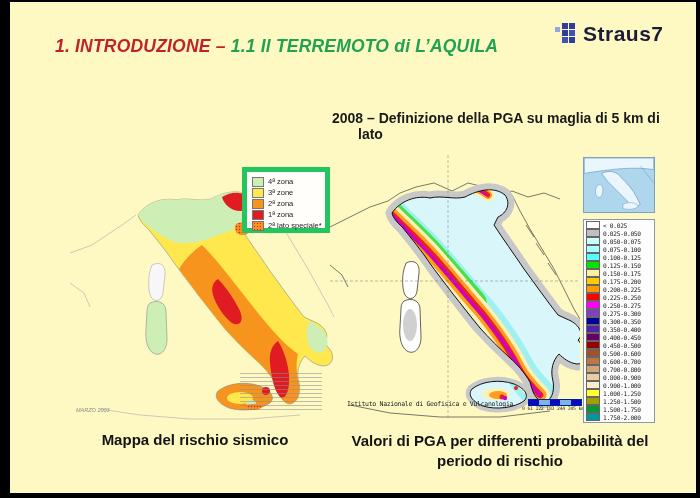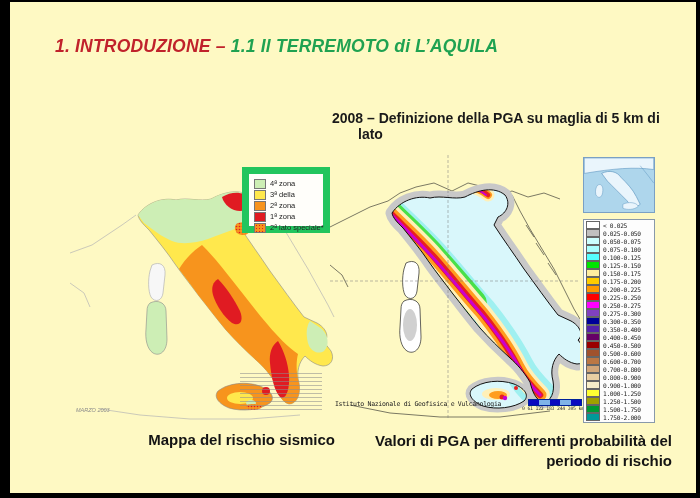--- a/index.html
+++ b/index.html
@@ -26,43 +26,43 @@
   .s7-text{font-size:21px;color:#1c1c3a;font-weight:600;letter-spacing:.5px;}
   .saie{position:absolute;left:588px;top:55px;width:56px;text-align:center;}
   .saie-text{
     font-size:11px;font-weight:bold;color:#e8262d;letter-spacing:3px;
     border-bottom:3px solid #c41e26;display:inline-block;padding-bottom:1px;line-height:1;
   }
   
   .heading{font-size:14px;font-weight:bold;color:#1a1a1a;position:absolute;}
   .heading-left{left:50px;top:112px;width:270px;text-align:center;}
   .heading-right{left:322px;top:108px;width:330px;text-align:left;padding-left:26px;text-indent:-26px;box-sizing:border-box;}
-  .caption{font-size:15px;font-weight:bold;color:#141414;position:absolute;text-align:right;}
+  .caption{font-size:15px;font-weight:bold;color:#141414;position:absolute;text-align:center;}
   .caption-left{left:45px;top:429px;width:280px;}
   .caption-right{left:318px;top:429px;width:344px;line-height:1.35;}
   
   .left-map{position:absolute;left:60px;top:151px;width:265px;height:274px;}
   .left-map svg{display:block;}
   .zone-legend{
     position:absolute;left:172px;top:14px;width:88px;height:66px;
-    background:#fffefa;border:7px solid #22c55e;padding:4px 3px 2px 5px;box-sizing:border-box;
+    background:#fffefa;border:5px solid #22c55e;padding:4px 3px 2px 5px;box-sizing:border-box;
   }
   .lg-row{display:flex;align-items:center;height:11px;}
   .lg-sw{width:10px;height:8px;border:0.5px solid #777;flex:0 0 auto;}
   .lg-lb{font-size:7.5px;color:#222;margin-left:4px;white-space:nowrap;}
   .footnote-lines{
     position:absolute;left:170px;top:220px;width:82px;height:40px;opacity:.55;
     background:repeating-linear-gradient(180deg,#8c8c8c 0 1px,transparent 1px 4px);
   }
   .map-date-note{position:absolute;left:6px;top:254px;font-size:5.5px;color:#8a8a8a;font-style:italic;}
   
   .right-map{position:absolute;left:320px;top:153px;width:250px;height:267px;}
   .right-map svg{display:block;}
   .ingv-text{
-    position:absolute;left:5px;top:245px;font-size:6.5px;color:#222;
+    position:absolute;left:17px;top:245px;font-size:6.5px;color:#222;
     font-family:"DejaVu Sans Mono", monospace;letter-spacing:-0.3px;
   }
   .scale-bar{position:absolute;left:198px;top:244px;width:52px;height:5px;display:flex;border:0.5px solid #002299;}
   .scale-bar span{flex:1;height:100%;}
   .scale-bar-labels{
     position:absolute;left:192px;top:251px;width:62px;font-size:4.8px;color:#333;
     font-family:"DejaVu Sans Mono", monospace;white-space:nowrap;letter-spacing:-0.2px;
   }
   
   .legend-col{position:absolute;left:573px;top:155px;width:74px;}
@@ -80,20 +80,32 @@
 </style>
 </head>
 <body>
 
 <div class="slide">
 
   <div class="page-title">
     <span class="title-red">1. INTRODUZIONE – </span><span class="title-green">1.1 Il TERREMOTO di L’AQUILA</span>
   </div>
 
+  <div class="straus7">
+    <span class="s7-icon">
+      <b style="left:0;top:4px;width:5px;height:5px;background:#96a4e6"></b>
+      <b style="left:7px;top:0;width:6px;height:6px;background:#2e3d9e"></b>
+      <b style="left:14px;top:0;width:6px;height:6px;background:#2e3d9e"></b>
+      <b style="left:7px;top:7px;width:6px;height:6px;background:#2e3d9e"></b>
+      <b style="left:14px;top:7px;width:6px;height:6px;background:#4053b8"></b>
+      <b style="left:7px;top:14px;width:6px;height:6px;background:#4053b8"></b>
+      <b style="left:14px;top:14px;width:6px;height:6px;background:#2e3d9e"></b>
+    </span>
+    <span class="s7-text">Straus7</span>
+  </div>
 
 
   <div class="heading heading-right">2008 – Definizione della PGA su maglia di 5 km di lato</div>
 
   <div class="left-map">
     <svg width="265" height="274" viewBox="0 0 265 274">
       <defs>
         <pattern id="dotsL" width="3" height="3" patternUnits="userSpaceOnUse">
           <rect width="3" height="3" fill="#f7941d"></rect>
           <circle cx="1.5" cy="1.5" r="0.8" fill="#e01b22"></circle>
@@ -137,21 +149,21 @@
       </g>
     </svg>
 
     <div class="zone-legend">
         <div class="lg-row">
           <span class="lg-sw" style="background: rgb(205, 238, 181);"></span>
           <span class="lg-lb">4ª zona</span>
         </div>
         <div class="lg-row">
           <span class="lg-sw" style="background: rgb(255, 232, 77);"></span>
-          <span class="lg-lb">3ª della</span>
+          <span class="lg-lb">3ª zone</span>
         </div>
         <div class="lg-row">
           <span class="lg-sw" style="background: rgb(247, 148, 29);"></span>
           <span class="lg-lb">2ª zona</span>
         </div>
         <div class="lg-row">
           <span class="lg-sw" style="background: rgb(224, 27, 34);"></span>
           <span class="lg-lb">1ª zona</span>
         </div>
         <div class="lg-row">

